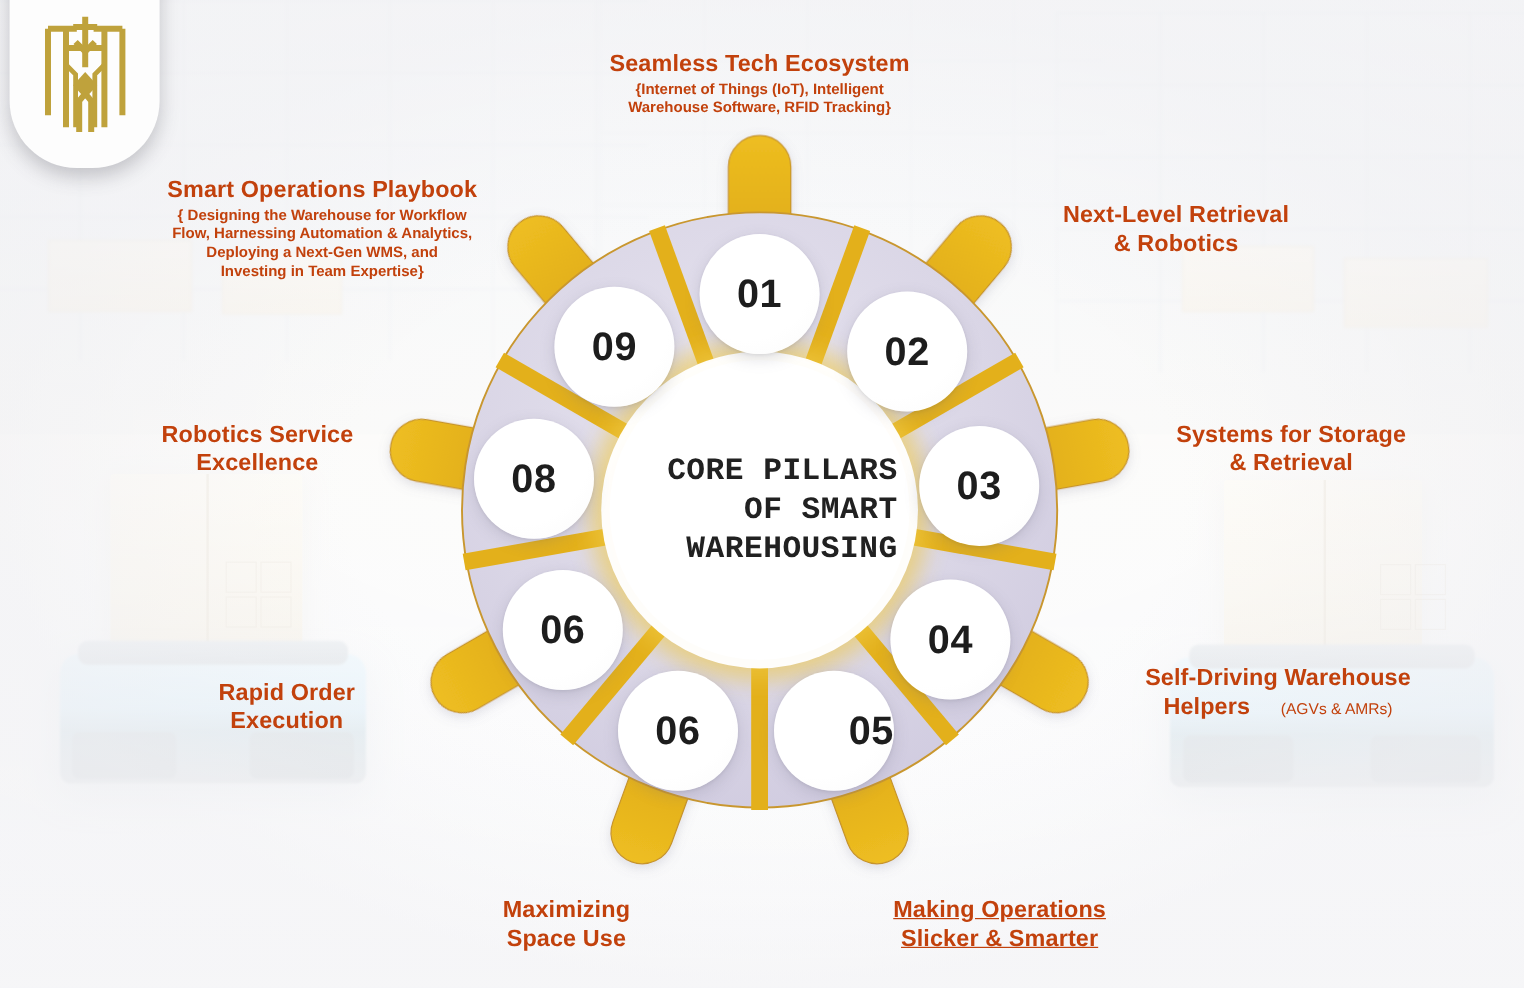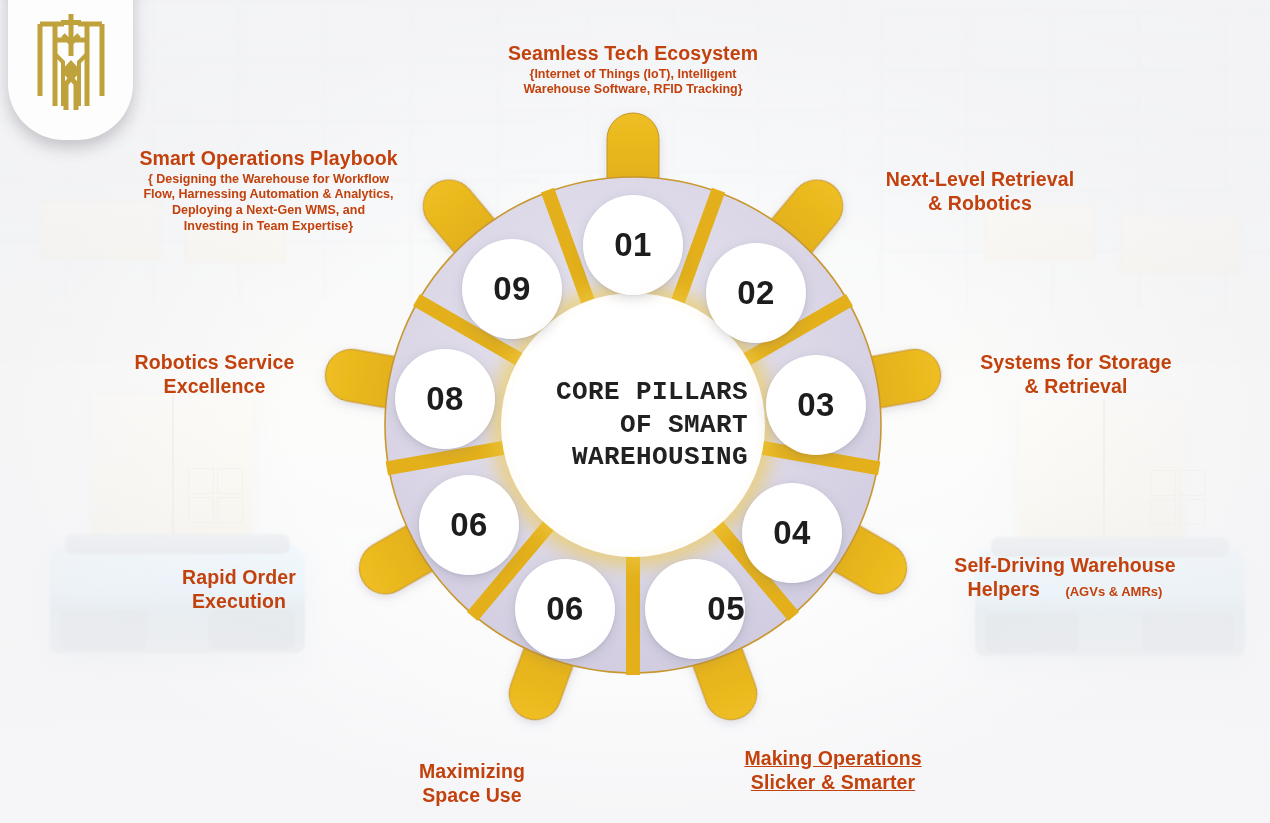--- a/index.html
+++ b/index.html
@@ -122,21 +122,21 @@
     letter-spacing:.4px; text-transform:uppercase; width:230px;
   }
 
   
   .label{
     position:absolute; z-index:30; text-align:center; color:#c2410c;
     line-height:1.22;
   }
   .label .ttl{ font-size:19.5px; font-weight:700; letter-spacing:.1px; }
   .label .sub{ font-size:12.5px; font-weight:600; margin-top:1px; line-height:1.25; }
-  .label .inline-sub{ font-size:13px; font-weight:700; letter-spacing:0;margin-left:20px; }
+  .label .inline-sub{ font-size:13px; font-weight:400; letter-spacing:0;margin-left:20px; }
 </style>
 </head>
 <body>
 
 <div id="bg">
   <div class="sky"></div>
   <div class="floor"></div>
 
   <div class="rack" style="left:-20px;top:0;width:560px;height:300px;"></div>
   <div class="rack" style="left:880px;top:10px;width:420px;height:300px;"></div>
@@ -361,21 +361,21 @@
     <span>Helpers</span>
     <span class="inline-sub">(AGVs &amp; AMRs)</span>
   </div>
 </div>
 
 <div class="label" style="left:713px; top:747px; width:240px;text-decoration:underline;">
   <div class="ttl">Making Operations</div>
   <div class="ttl">Slicker &amp; Smarter</div>
 </div>
 
-<div class="label" style="left:382px; top:747px; width:180px;margin-top:13px;">
+<div class="label" style="left:382px; top:747px; width:180px;">
   <div class="ttl">Maximizing</div>
   <div class="ttl">Space Use</div>
 </div>
 
 <div class="label" style="left:149px; top:566px; width:180px;">
   <div class="ttl">Rapid Order</div>
   <div class="ttl">Execution</div>
 </div>
 
 <div class="label" style="left:112px; top:351px; width:205px;">

